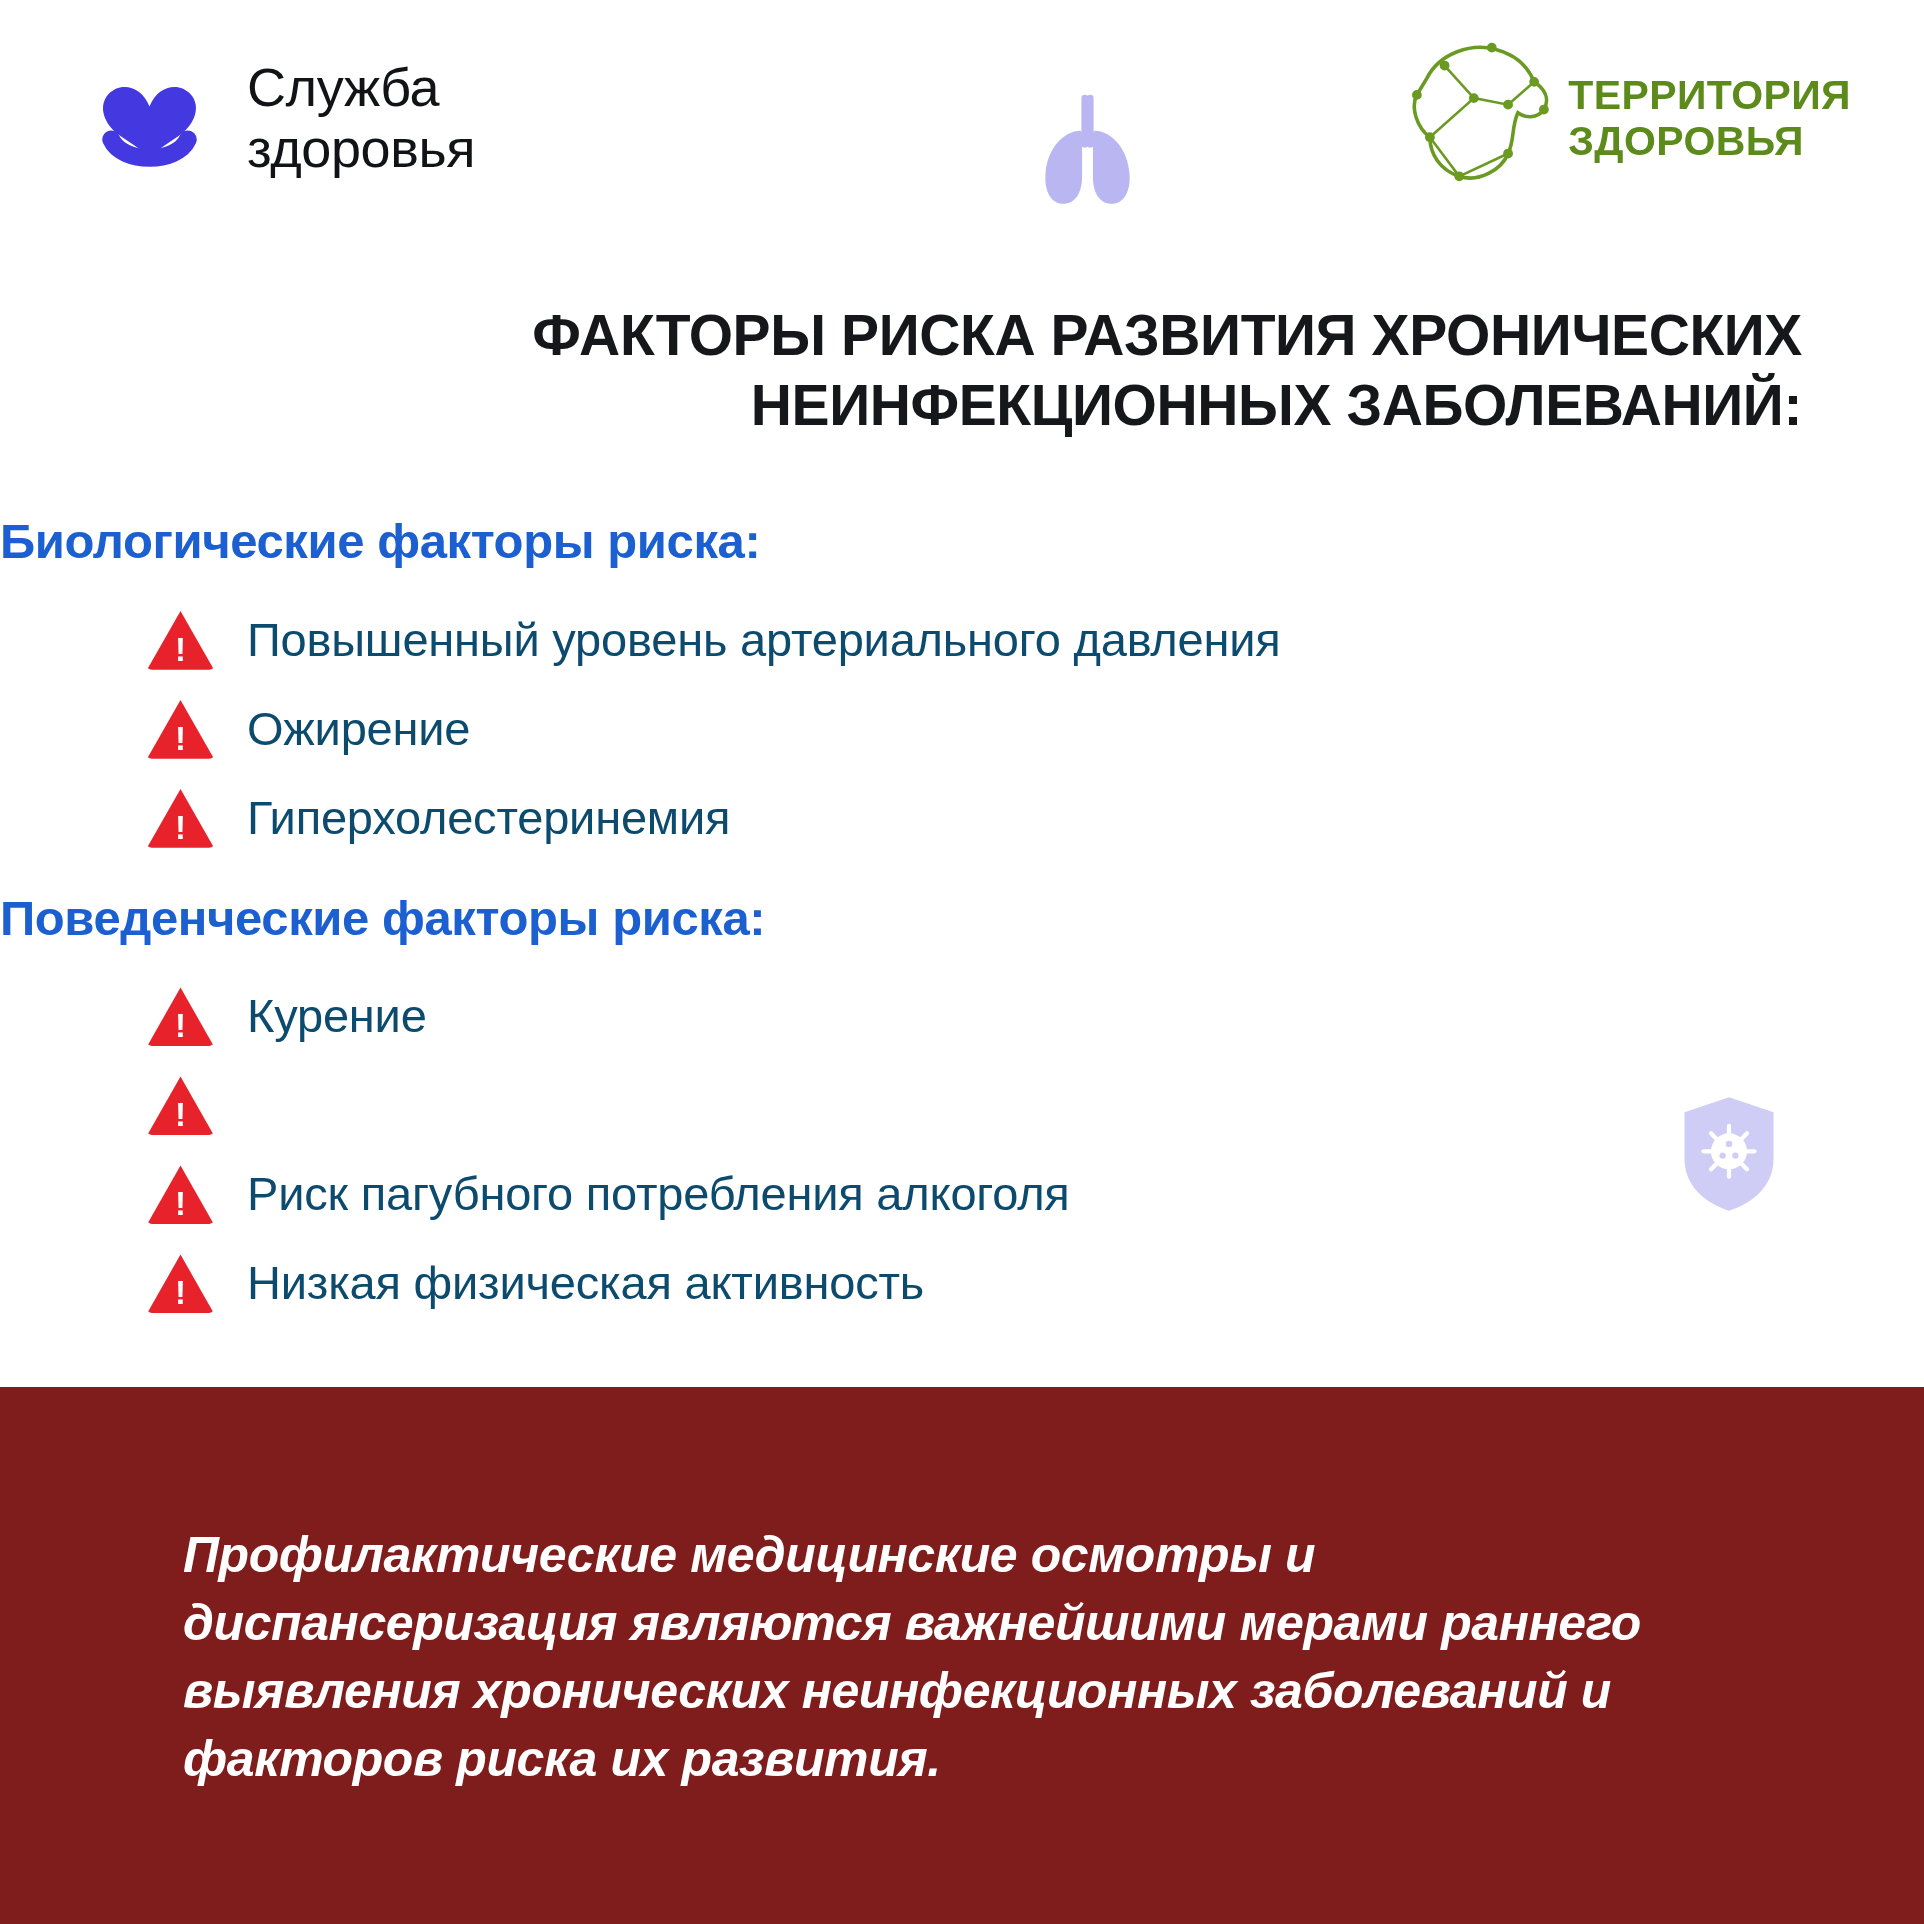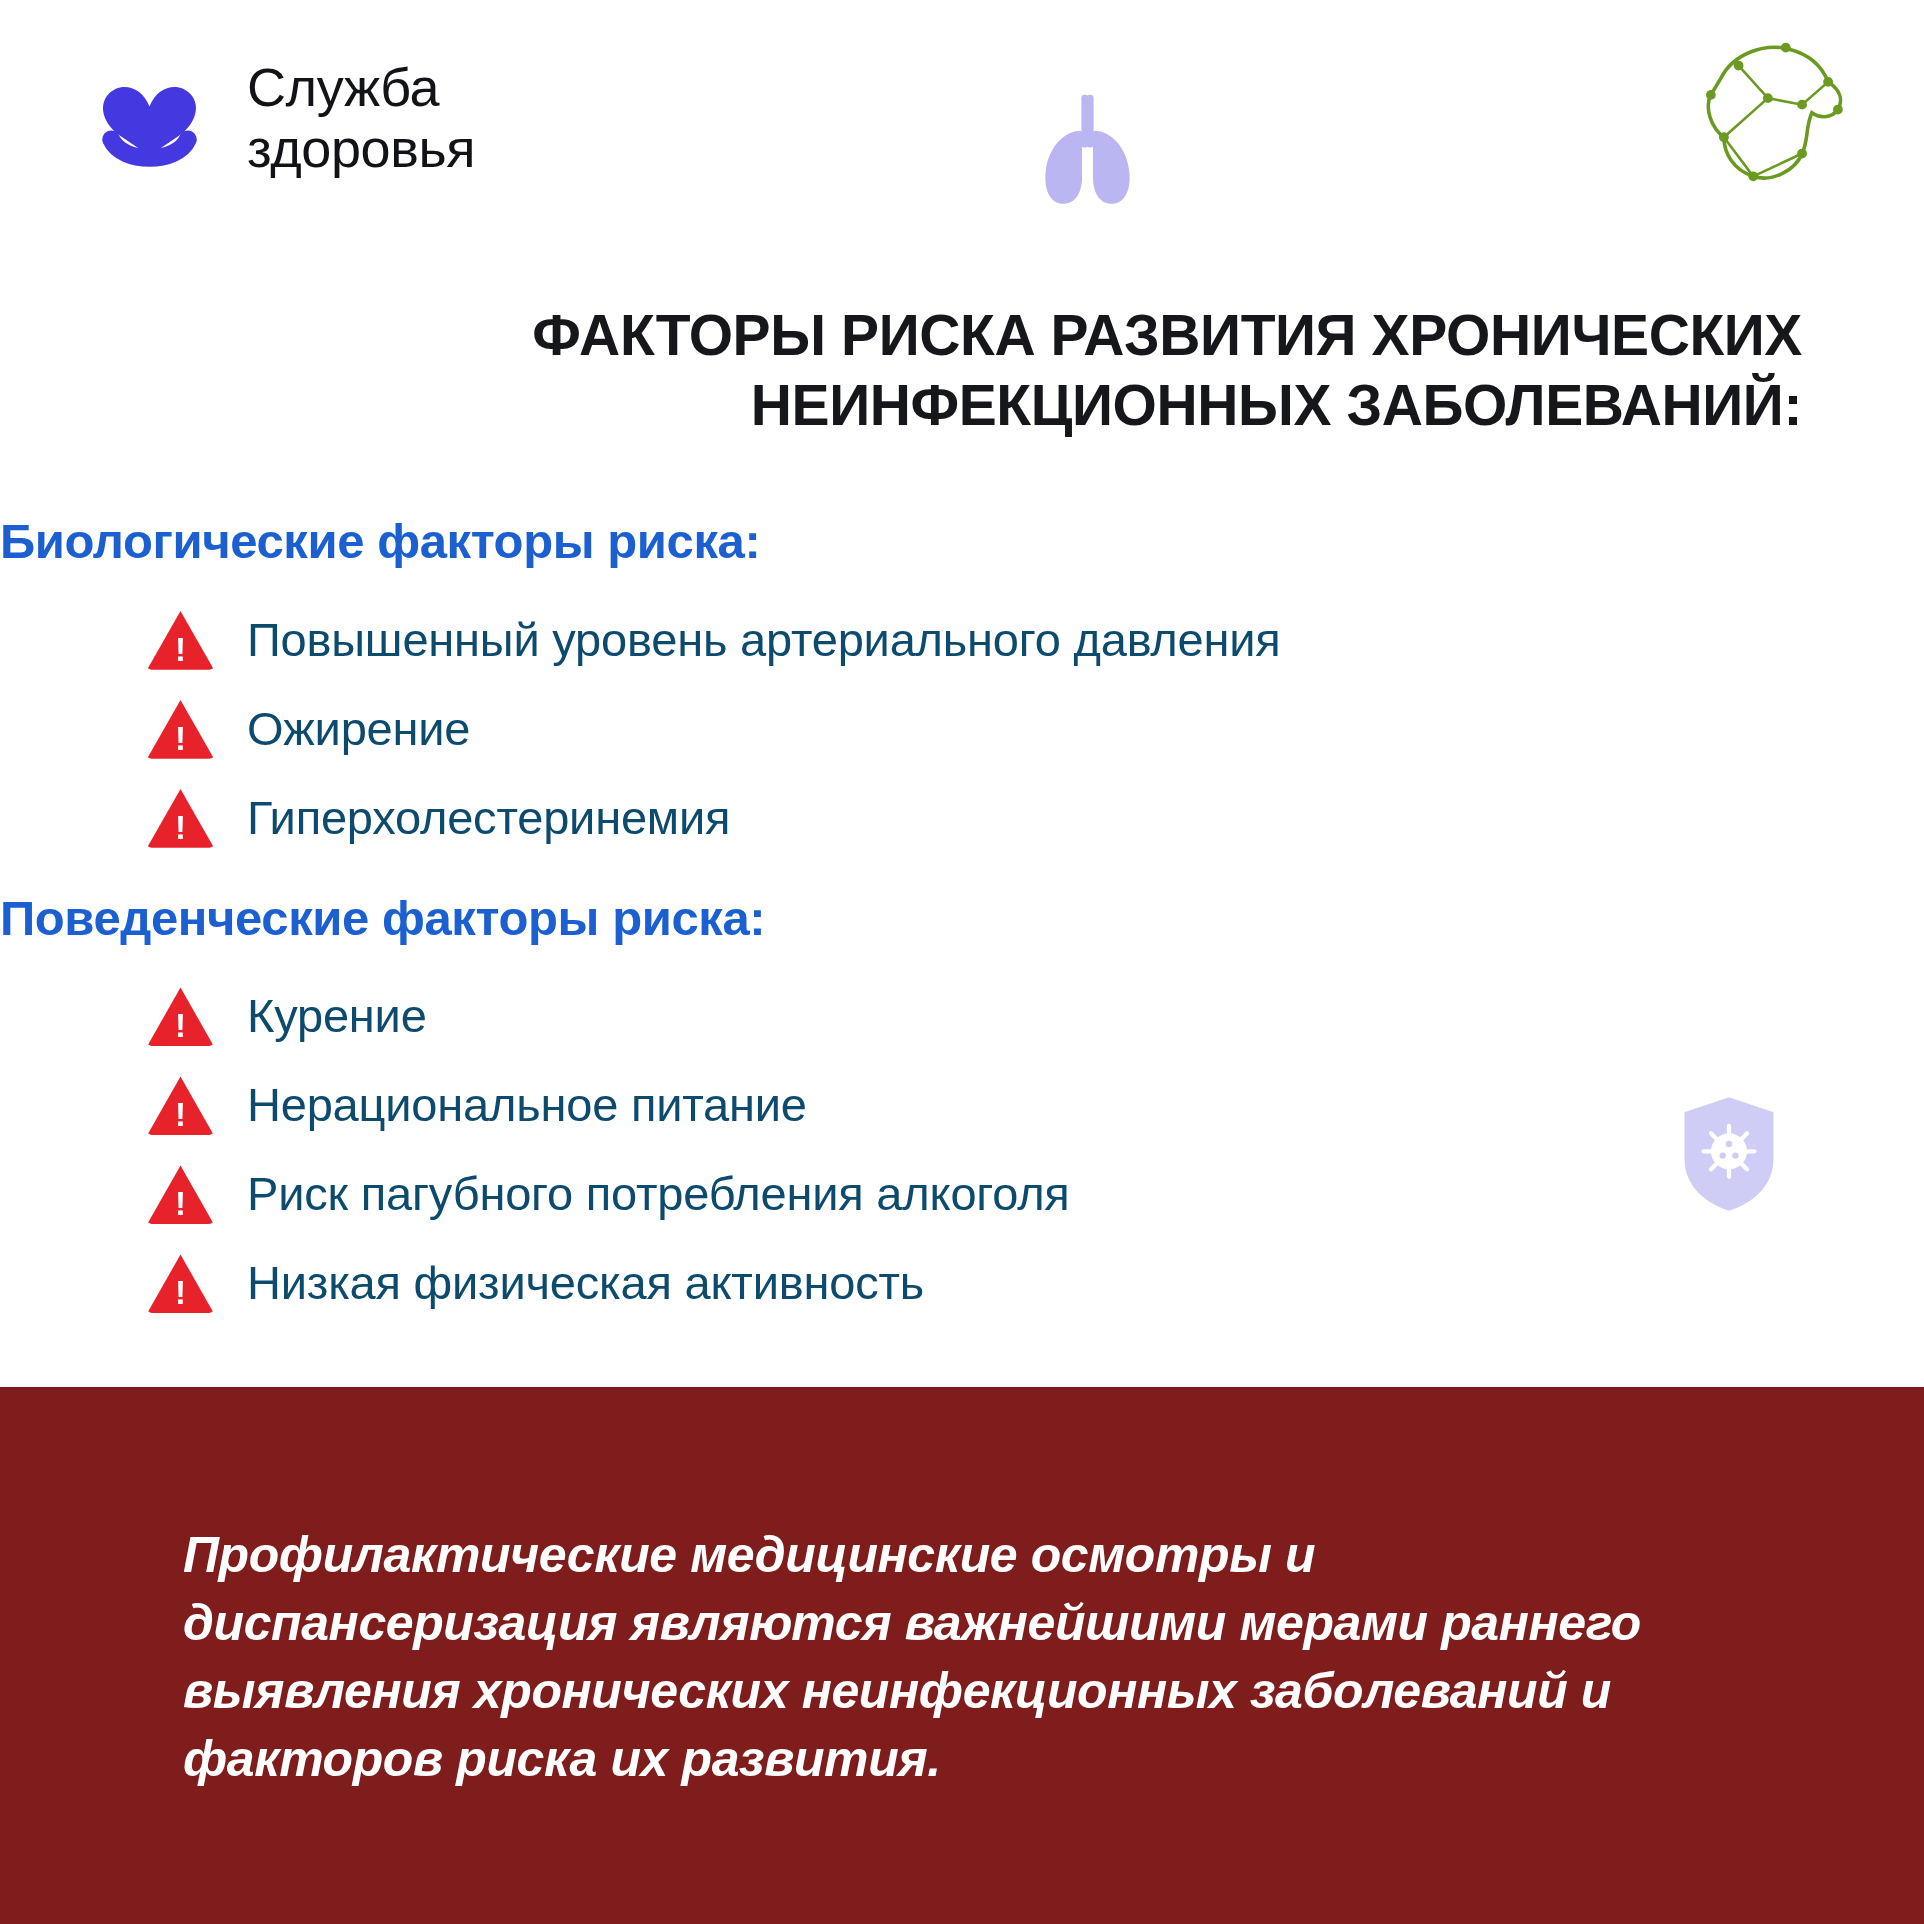--- a/index.html
+++ b/index.html
@@ -194,20 +194,24 @@
         <circle cx="70" cy="44" r="3" fill="#6b9a22"></circle>
         <circle cx="49" cy="40" r="3" fill="#6b9a22"></circle>
         <circle cx="22" cy="64" r="3" fill="#6b9a22"></circle>
         <circle cx="40" cy="88" r="3" fill="#6b9a22"></circle>
         <circle cx="70" cy="74" r="3" fill="#6b9a22"></circle>
         <circle cx="14" cy="38" r="3" fill="#6b9a22"></circle>
         <path d="M31 20 L49 40 L70 44 L86 30" stroke="#6b9a22" stroke-width="1.6" fill="none"></path>
         <path d="M49 40 L22 64 L40 88 L70 74" stroke="#6b9a22" stroke-width="1.6" fill="none"></path>
       </svg>
     </div>
+    <div class="territory-text">
+      <div>ТЕРРИТОРИЯ</div>
+      <div>ЗДОРОВЬЯ</div>
+    </div>
   </div>
 </div>
 
 <h1 class="title">ФАКТОРЫ РИСКА РАЗВИТИЯ ХРОНИЧЕСКИХ НЕИНФЕКЦИОННЫХ ЗАБОЛЕВАНИЙ:</h1>
 
 <h2 class="section-heading sec1-heading">Биологические факторы риска:</h2>
 
 <div class="list">
   <div class="list-item">
     <span class="warn-icon">
@@ -240,21 +244,20 @@
       <span class="tri"></span>
         <span class="bang">!</span>
     </span>
     <span class="list-text">Курение</span>
   </div>
   <div class="list-item">
     <span class="warn-icon">
       <span class="tri"></span>
         <span class="bang">!</span>
     </span>
-    <span class="list-text">Нерациональное питание</span>
   </div>
   <div class="list-item">
     <span class="warn-icon">
       <span class="tri"></span>
         <span class="bang">!</span>
     </span>
     <span class="list-text">Риск пагубного потребления алкоголя</span>
   </div>
   <div class="list-item">
     <span class="warn-icon">

